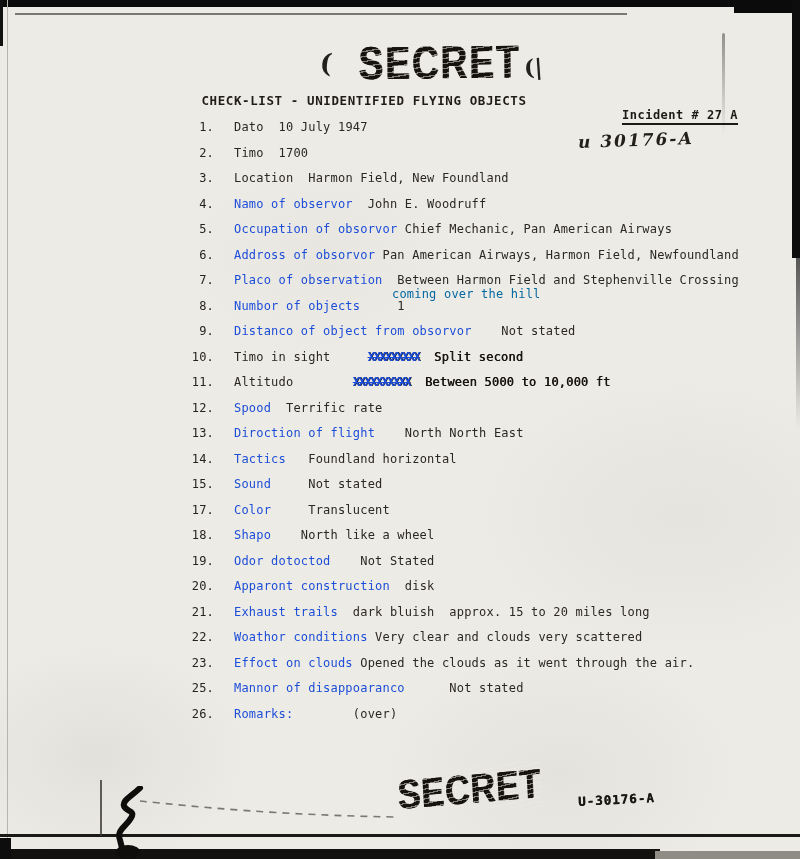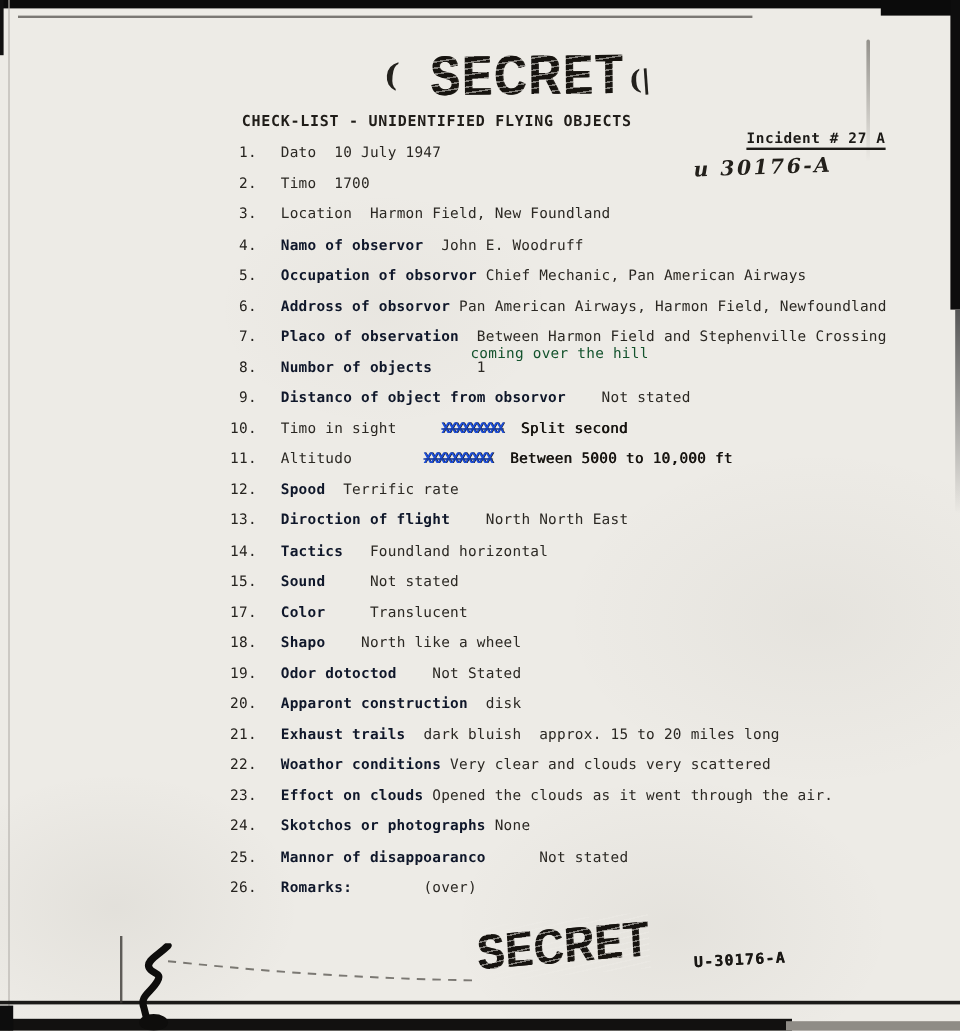--- a/index.html
+++ b/index.html
@@ -72,29 +72,29 @@
     position:absolute;left:578px;top:130px;z-index:3;
     font-family:"DejaVu Serif",serif;font-style:italic;font-weight:700;
     font-size:17px;letter-spacing:2px;color:#23201b;transform:rotate(-2deg);
   }
 
   
   .rows{position:absolute;left:0;top:120px;width:800px;z-index:3;}
   .row{height:25.5px;padding-left:170px;display:flex;font-size:12px;letter-spacing:.2px;}
   .num{width:44px;text-align:right;flex:none;color:#26231f;}
   .content{margin-left:20px;white-space:pre;position:relative;}
-  .lbl{font-weight:700;color:#0f172a;}
+  .lbl{font-weight:400;color:#1d4ed8;}
   .lbl.light{font-weight:400;color:#2b2823;}
   .val{color:#2b2823;}
   .val.vb{font-weight:400;color:#16130f;text-shadow:.5px 0 0 #16130f;}
   .strike{
     font-weight:700;color:#1d4ed8;letter-spacing:-1.5px;
     text-decoration:line-through;text-shadow:.6px 0 0 #16130f;
   }
-  .wrap2{position:absolute;left:158px;top:13.5px;line-height:14px;color:#14532d;}
+  .wrap2{position:absolute;left:158px;top:13.5px;line-height:14px;color:#0369a1;}
 
   
   .doc-ref{
     position:absolute;left:578px;top:792px;z-index:3;
     font-weight:700;font-size:12.5px;letter-spacing:1px;color:#1a1815;
     transform:rotate(-3deg);text-shadow:.4px 0 0 #1a1815;
   }
   .squiggle{position:absolute;left:110px;top:786px;z-index:4;}
   .crease{position:absolute;left:138px;top:795px;z-index:2;}
 </style>
@@ -214,24 +214,20 @@
     </div>
     <div class="row">
       <span class="num">22.</span>
       <div class="content"><span class="lbl">Woathor conditions</span><span class="gap"> </span><span class="val">Very clear and clouds very scattered</span></div>
     </div>
     <div class="row">
       <span class="num">23.</span>
       <div class="content"><span class="lbl">Effoct on clouds</span><span class="gap"> </span><span class="val">Opened the clouds as it went through the air.</span></div>
     </div>
     <div class="row">
-      <span class="num">24.</span>
-      <div class="content"><span class="lbl">Skotchos or photographs</span><span class="gap"> </span><span class="val">None</span></div>
-    </div>
-    <div class="row">
       <span class="num">25.</span>
       <div class="content"><span class="lbl">Mannor of disappoaranco</span><span class="gap">      </span><span class="val">Not stated</span></div>
     </div>
     <div class="row">
       <span class="num">26.</span>
       <div class="content"><span class="lbl">Romarks:</span><span class="gap">        </span><span class="val">(over)</span></div>
     </div>
   </div>
 
 <div class="stamp stamp-bottom">SECRET</div>

